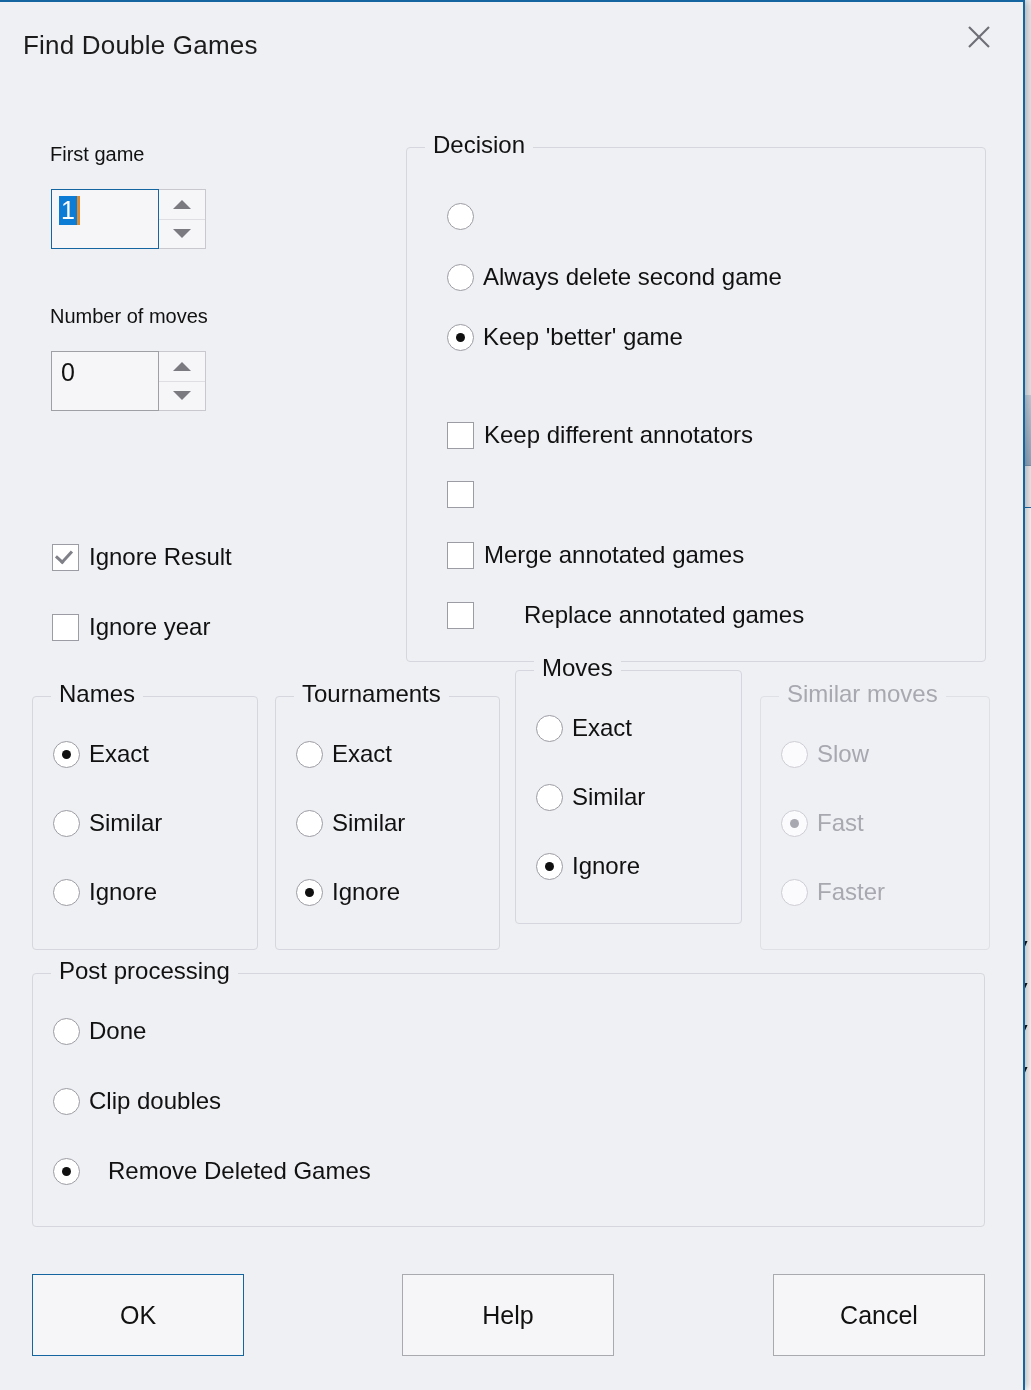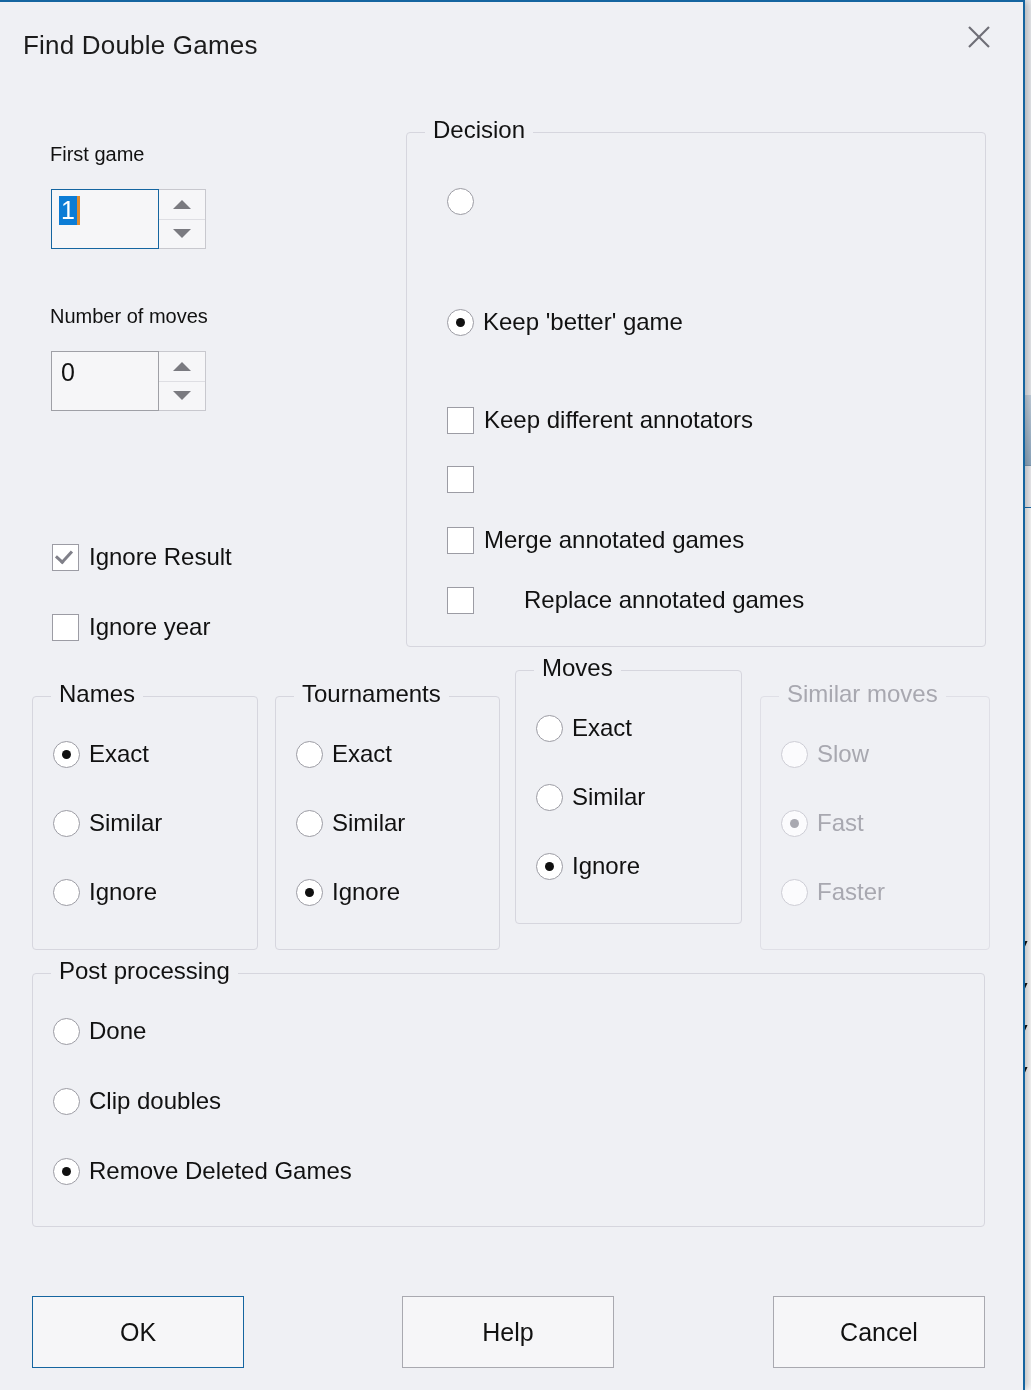--- a/index.html
+++ b/index.html
@@ -135,25 +135,25 @@
     width:25px; height:25px; border:1px solid #9c9ca4;
     background:#ffffff; margin-right:10px; flex:none; position:relative;
   }
   .cbox.on::after{
     content:""; position:absolute; left:6px; top:2px;
     width:7px; height:13px; border:solid #808089;
     border-width:0 3.5px 3.5px 0; transform:rotate(42deg);
   }
 
   .dlgbtn{
-    position:absolute; height:72px;
+    position:absolute; height:82px;
     background:#f6f6f8; border:1px solid #a9a9b0;
     box-sizing:border-box; display:flex;
     align-items:center; justify-content:center;
-    font-size:25px; color:#111; cursor:pointer;margin-top:22px;
+    font-size:25px; color:#111; cursor:pointer;
   }
   .dlgbtn.default{border:1px solid #1565a0;}
 </style>
 </head>
 <body>
 
 <div id="bg-window">
   <div id="bg-strip">
     <div class="bg-frame"></div>
     <div class="bg-header"></div>
@@ -230,25 +230,29 @@
   <div class="opt" style="left:52px; top:541px;">
     <span class="cbox on"></span>
     <span>Ignore Result</span>
   </div>
 
   <div class="opt" style="left:52px; top:611px;">
     <span class="cbox"></span>
     <span>Ignore year</span>
   </div>
 
-  <div class="groupbox" style="left:406px; top:130px; width:580px; height:515px;">
+  <div class="groupbox" style="left:406px; top:145px; width:580px; height:515px;">
     <span class="gb-title">Decision</span>
 
     <div class="opt" style="left:40px; top:55px;">
       <span class="radio"></span>
+    </div>
+    <div class="opt" style="left:40px; top:115px;">
+      <span class="radio"></span>
+      <span>Always delete second game</span>
     </div>
     <div class="opt" style="left:40px; top:175px;">
       <span class="radio on"></span>
       <span>Keep 'better' game</span>
     </div>
 
     <div class="opt" style="left:40px; top:273px;">
       <span class="cbox"></span>
       <span>Keep different annotators</span>
     </div>
@@ -331,21 +335,21 @@
   <div class="groupbox" style="left:32px; top:971px; width:953px; height:254px;">
     <span class="gb-title">Post processing</span>
     <div class="opt" style="left:20px; top:43px;">
       <span class="radio"></span>
       <span>Done</span>
     </div>
     <div class="opt" style="left:20px; top:113px;">
       <span class="radio"></span>
       <span>Clip doubles</span>
     </div>
-    <div class="opt" style="left:20px; top:183px;">
+    <div class="opt" style="left:20px; top:183px;gap:19px;">
       <span class="radio on"></span>
       <span>Remove Deleted Games</span>
     </div>
   </div>
 
   <div class="dlgbtn default" style="left:32px; top:1272px; width:212px;">
     <span>OK</span>
   </div>
   <div class="dlgbtn" style="left:402px; top:1272px; width:212px;">
     <span>Help</span>

